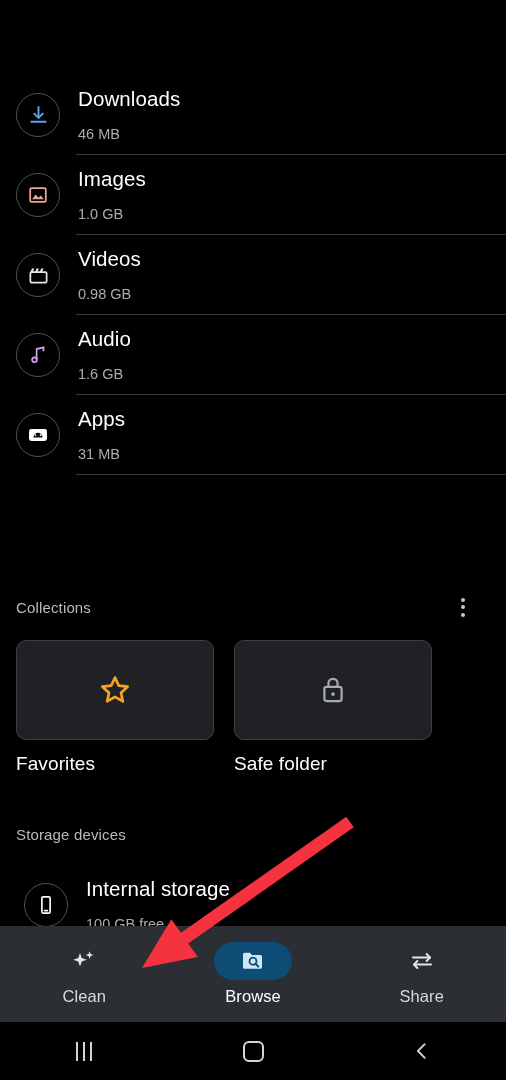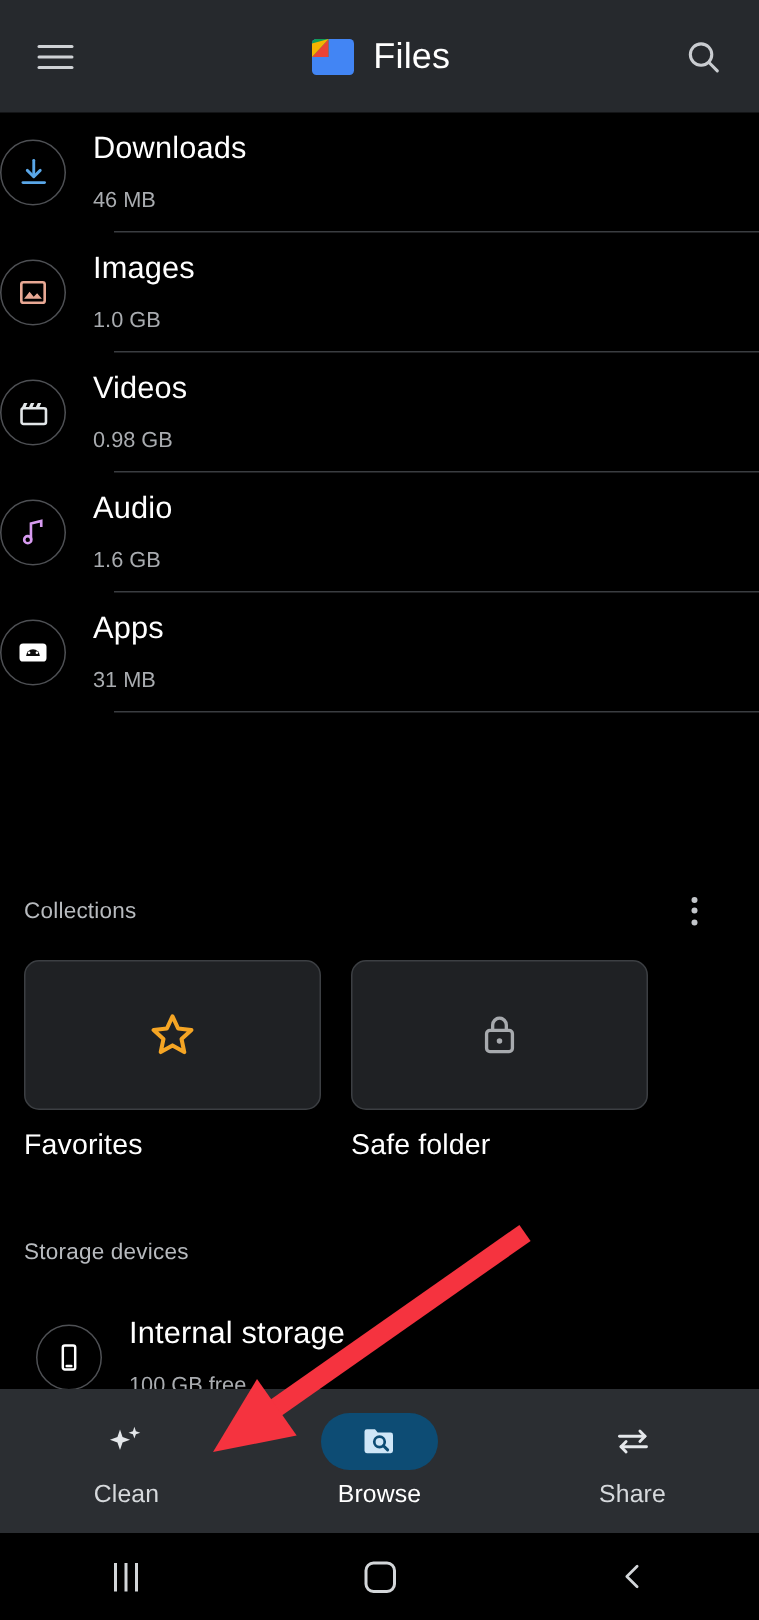--- a/index.html
+++ b/index.html
@@ -71,21 +71,21 @@
   .category-list {
     position: absolute;
     top: 75px; left: 0;
     width: 506px;
   }
   .cat-row {
     position: relative;
     display: flex;
     align-items: center;
     height: 80px;
-    padding-left: 0;
+    padding-left: 16px;
     cursor: pointer;
   }
   .cat-icon {
     width: 44px; height: 44px;
     border-radius: 50%;
     border: 1px solid #4e5054;
     display: flex;
     align-items: center;
     justify-content: center;
     flex: 0 0 44px;
@@ -251,45 +251,20 @@
     top: 0; left: 0;
     width: 506px; height: 1080px;
     pointer-events: none;
   }
 </style>
 </head>
 <body>
 
 <div id="phone">
 
-  <div class="appbar">
-
-    <div class="hamburger">
-      <span></span>
-      <span></span>
-      <span></span>
-    </div>
-
-    <div class="appbar-center">
-      <svg class="files-logo" viewBox="0 0 32 30">
-        <rect x="2" y="3" width="28" height="24" rx="3" fill="#4285f4"></rect>
-        <path d="M2 6 a3 3 0 0 1 3-3 h8 l0 12 h-11 z" fill="#0f9d58"></path>
-        <path d="M13 3 l0 12 l-11 0 z" fill="#ea4335"></path>
-        <path d="M13 3 l-11 12 l0 -9 z" fill="#f4b400"></path>
-      </svg>
-      <div class="app-title">Files</div>
-    </div>
-
-    <div class="search-btn">
-      <svg width="26" height="26" viewBox="0 0 24 24" fill="none" stroke="#c9ccd0" stroke-width="1.9">
-        <circle cx="10.5" cy="10.5" r="6.6"></circle>
-        <line x1="15.4" y1="15.4" x2="20.5" y2="20.5" stroke-linecap="round"></line>
-      </svg>
-    </div>
-  </div>
 
   <div class="category-list">
 
     <div class="cat-row">
       <div class="cat-icon">
         <svg width="23" height="23" viewBox="0 0 24 24" fill="none" stroke="#5aa7e8" stroke-width="2" stroke-linecap="round" stroke-linejoin="round">
           <path d="M12 3 v11"></path>
             <path d="M7.5 10 L12 14.5 L16.5 10"></path>
             <path d="M4.5 18.5 h15"></path>
         </svg>

